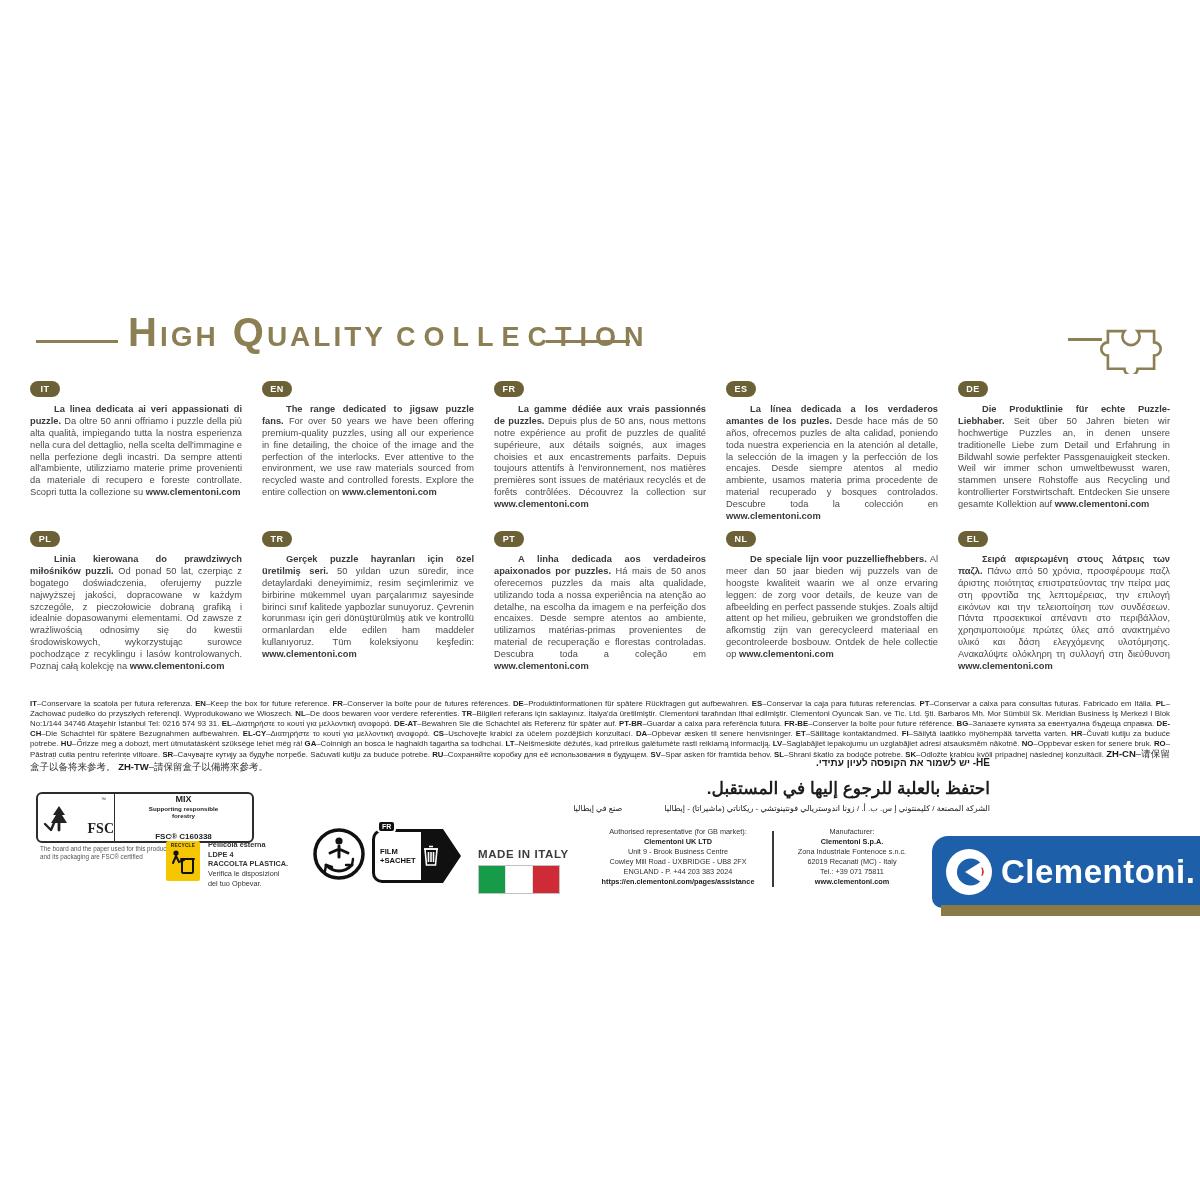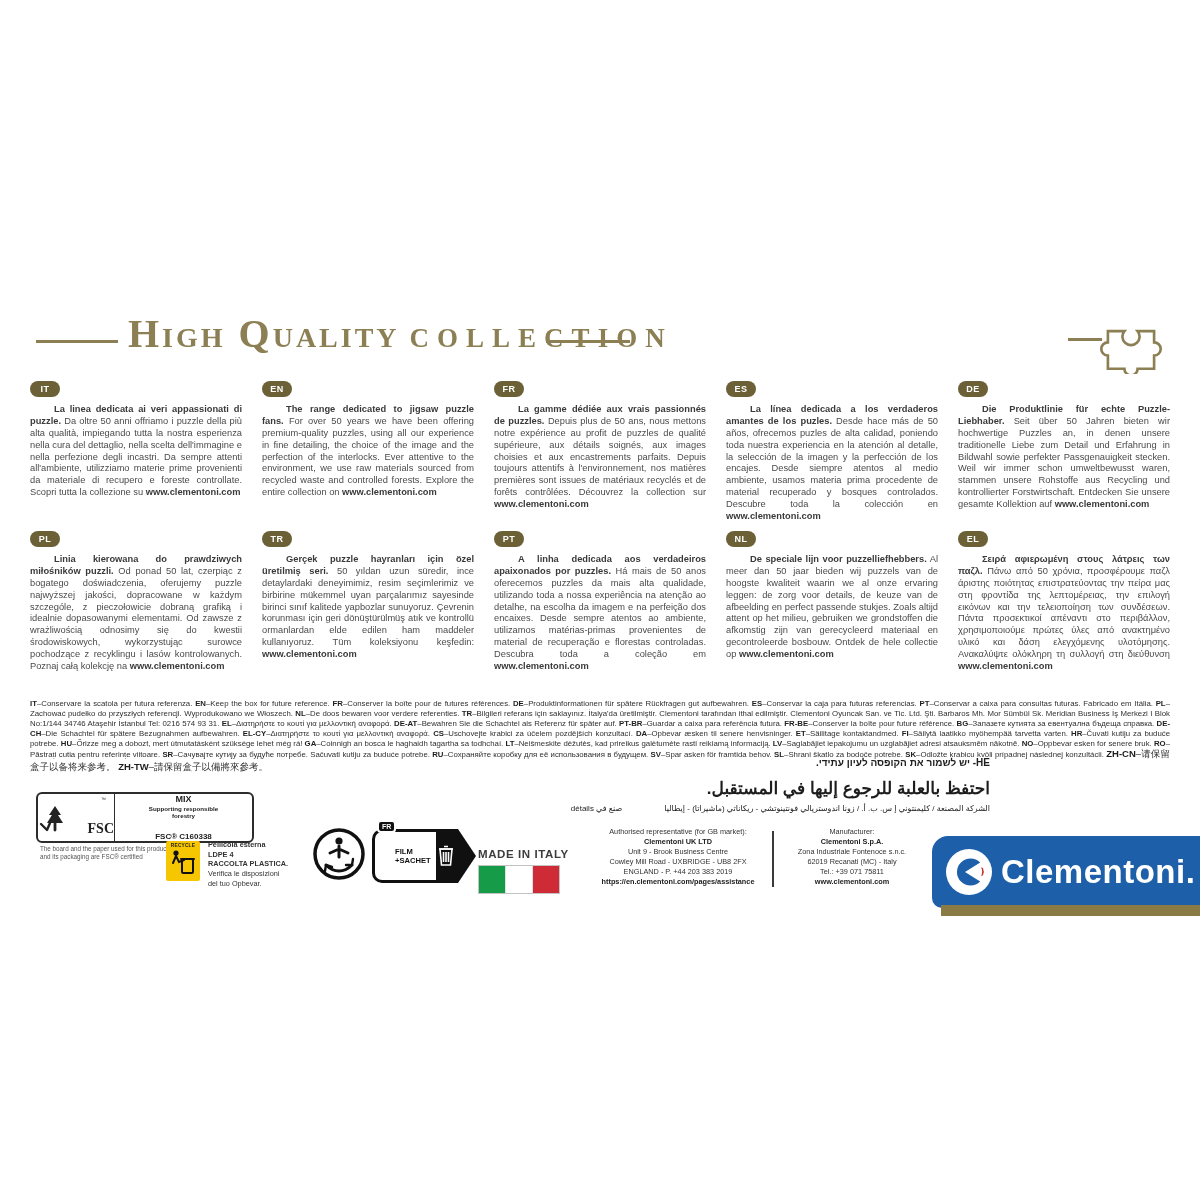--- a/index.html
+++ b/index.html
@@ -2,21 +2,21 @@
 <html><head>
 <meta charset="utf-8">
 <style>
   html,body{margin:0;padding:0;background:#fff;}
   #canvas{position:relative;width:1200px;height:1200px;background:#ffffff;overflow:hidden;
           font-family:"Liberation Sans",sans-serif;color:#444;}
 
   
   .header{position:absolute;left:0;top:314px;width:1200px;height:78px;}
   .header h1{position:absolute;left:128px;top:-4px;margin:0;color:#8c7f54;font-weight:600;
-             font-family:Liberation Serif, serif;white-space:nowrap;}
+             font-family:Liberation Sans, sans-serif;white-space:nowrap;}
   .t1{font-variant:small-caps;font-size:40px;letter-spacing:3px;}
   .t2{font-size:27px;letter-spacing:8px;margin-left:10px;}
   .rule{position:absolute;background:#8c7f54;height:3px;top:26px;}
   .rule-left{left:36px;width:82px;}
   .rule-right{left:546px;width:84px;}
   .rule-puzzle{left:1068px;width:34px;top:24px;}
   .puzzle-wrap{position:absolute;left:1098px;top:-6px;width:66px;height:66px;}
 
   
   #lang-grid{position:absolute;left:30px;top:378px;width:1140px;display:grid;
@@ -35,40 +35,40 @@
   #fine-print .zh{font-size:9.5px;}
 
   .rtl-block{position:absolute;right:210px;top:757px;width:430px;direction:rtl;text-align:right;color:#1d1d1d;}
   .he-line{font-size:10px;font-weight:bold;}
   .ar-line{font-size:17px;font-weight:bold;margin-top:10px;}
   .ar-small{margin-top:5px;font-size:8px;display:flex;flex-direction:row;justify-content:flex-start;gap:42px;}
 
   
   .fsc-box{position:absolute;left:36px;top:792px;width:214px;height:47px;border:2px solid #2c2c2c;
            border-radius:6px;background:#fff;display:flex;align-items:stretch;}
-  .fsc-left{width:76px;display:flex;align-items:center;justify-content:space-between;gap:12px;
+  .fsc-left{width:76px;display:flex;align-items:center;justify-content:flex-end;gap:12px;
             border-right:1.5px solid #2c2c2c;position:relative;}
   .fsc-brand{font-family:"Liberation Serif",serif;font-weight:bold;font-size:14px;color:#222;align-self:flex-end;margin-bottom:4px;}
   .fsc-tm{position:absolute;top:2px;right:8px;font-size:5px;color:#222;}
   .fsc-right{flex:1;text-align:center;color:#222;display:flex;flex-direction:column;justify-content:center;}
   .fsc-mix{font-size:9px;font-weight:bold;}
   .fsc-sub{font-size:6.2px;font-weight:bold;line-height:1.2;width:86px;margin:1px auto 0;}
   .fsc-code{font-size:8px;font-weight:bold;margin-top:13px;}
   .fsc-note{position:absolute;left:40px;top:845px;width:132px;font-size:6.3px;line-height:1.3;color:#555;}
 
   .recycle-box{position:absolute;left:166px;top:841px;width:34px;height:40px;background:#f6c700;
                border-radius:2px;display:flex;flex-direction:column;align-items:center;}
   .recycle-title{font-size:4.8px;font-weight:bold;color:#1d1d1d;margin-top:2px;letter-spacing:.2px;}
   .recycle-text{position:absolute;left:208px;top:840px;font-size:7.3px;line-height:1.32;color:#333;}
   .recycle-text .b{font-weight:bold;}
 
   .triman{position:absolute;left:312px;top:827px;width:54px;height:54px;}
 
   .film-badge{position:absolute;left:372px;top:829px;width:54px;height:48px;background:#fff;
-              border:3px solid #101010;border-radius:10px 0 0 10px;border-right:none;display:flex;align-items:center;padding-left:15px;}
+              border:3px solid #101010;border-radius:10px 0 0 10px;border-right:none;display:flex;align-items:center;}
   .film-tag{position:absolute;top:-10px;left:4px;background:#101010;color:#fff;font-size:7px;font-weight:bold;
             padding:1px 3px;border-radius:2px;box-shadow:0 0 0 2px #fff;}
   .film-text{font-size:7.6px;font-weight:bold;color:#101010;line-height:1.2;padding-left:5px;}
   .film-chev{position:absolute;right:-32px;top:-3px;height:54px;width:40px;background:#101010;
              clip-path:polygon(0 0,55% 0,100% 50%,55% 100%,0 100%);display:flex;align-items:center;}
   .film-chev svg{margin-left:2px;}
 
   .made-italy{position:absolute;left:478px;top:832px;margin-top:16px;}
   .mi-text{font-size:11.5px;font-weight:bold;color:#3c3c3c;letter-spacing:.6px;}
   .flag{margin-top:5px;width:82px;height:29px;display:flex;border:1px solid #c2c2c2;box-sizing:border-box;}
@@ -119,21 +119,21 @@
       <div class="lang-block"><span class="lang-badge">EL</span><p class="lang-text"><b class="lead">Σειρά αφιερωμένη στους λάτρεις των παζλ.</b> Πάνω από 50 χρόνια, προσφέρουμε παζλ άριστης ποιότητας επιστρατεύοντας την πείρα μας στη φροντίδα της λεπτομέρειας, την επιλογή εικόνων και την τελειοποίηση των συνδέσεων. Πάντα προσεκτικοί απέναντι στο περιβάλλον, χρησιμοποιούμε πρώτες ύλες από ανακτημένο υλικό και δάση ελεγχόμενης υλοτόμησης. Ανακαλύψτε ολόκληρη τη συλλογή στη διεύθυνση <b class="url">www.clementoni.com</b></p></div>
     </div>
 
   <p id="fine-print"><b>IT</b><span>–Conservare la scatola per futura referenza. </span><b>EN</b><span>–Keep the box for future reference. </span><b>FR</b><span>–Conserver la boîte pour de futures références. </span><b>DE</b><span>–Produktinformationen für spätere Rückfragen gut aufbewahren. </span><b>ES</b><span>–Conservar la caja para futuras referencias. </span><b>PT</b><span>–Conservar a caixa para consultas futuras. Fabricado em Itália. </span><b>PL</b><span>–Zachować pudełko do przyszłych referencji. Wyprodukowano we Włoszech. </span><b>NL</b><span>–De doos bewaren voor verdere referenties. </span><b>TR</b><span>–Bilgileri referans için saklayınız. İtalya'da üretilmiştir. Clementoni tarafından ithal edilmiştir. Clementoni Oyuncak San. ve Tic. Ltd. Şti. Barbaros Mh. Mor Sümbül Sk. Meridian Business İş Merkezi I Blok No:1/144 34746 Ataşehir İstanbul Tel: 0216 574 93 31. </span><b>EL</b><span>–Διατηρήστε το κουτί για μελλοντική αναφορά. </span><b>DE-AT</b><span>–Bewahren Sie die Schachtel als Referenz für später auf. </span><b>PT-BR</b><span>–Guardar a caixa para referência futura. </span><b>FR-BE</b><span>–Conserver la boîte pour future référence. </span><b>BG</b><span>–Запазете кутията за евентуална бъдеща справка. </span><b>DE-CH</b><span>–Die Schachtel für spätere Bezugnahmen aufbewahren. </span><b>EL-CY</b><span>–Διατηρήστε το κουτί για μελλοντική αναφορά. </span><b>CS</b><span>–Uschovejte krabici za účelem pozdějších konzultací. </span><b>DA</b><span>–Opbevar æsken til senere henvisninger. </span><b>ET</b><span>–Säilitage kontaktandmed. </span><b>FI</b><span>–Säilytä laatikko myöhempää tarvetta varten. </span><b>HR</b><span>–Čuvati kutiju za buduće potrebe. </span><b>HU</b><span>–Őrizze meg a dobozt, mert útmutatásként szüksége lehet még rá! </span><b>GA</b><span>–Coinnigh an bosca le haghaidh tagartha sa todhchaí. </span><b>LT</b><span>–Neišmeskite dėžutės, kad prireikus galėtumėte rasti reikiamą informaciją. </span><b>LV</b><span>–Saglabājiet iepakojumu un uzglabājiet adresi atsauksmēm nākotnē. </span><b>NO</b><span>–Oppbevar esken for senere bruk. </span><b>RO</b><span>–Păstrați cutia pentru referințe viitoare. </span><b>SR</b><span>–Сачувајте кутију за будуће потребе. Sačuvati kutiju za buduće potrebe. </span><b>RU</b><span>–Сохраняйте коробку для её использования в будущем. </span><b>SV</b><span>–Spar asken för framtida behov. </span><b>SL</b><span>–Shrani škatlo za bodoče potrebe. </span><b>SK</b><span>–Odložte krabicu kvôli prípadnej následnej konzultácii. </span><b class="zh">ZH-CN</b><span class="zh">–请保留盒子以备将来参考。 </span><b class="zh">ZH-TW</b><span class="zh">–請保留盒子以備將來參考。 </span></p>
 
   <div class="rtl-block">
     <div class="he-line">HE- יש לשמור את הקופסה לעיון עתידי.</div>
     <div class="ar-line">احتفظ بالعلبة للرجوع إليها في المستقبل.</div>
     <div class="ar-small">
       <span>الشركة المصنعة / كليمنتوني إ س. ب. أ. / زونا اندوستريالي فونتينوتشي - ريكاناتي (ماشيراتا) - إيطاليا</span>
-      <span>صنع في détails</span>
+      <span>صنع في إيطاليا</span>
     </div>
   </div>
 
   <div class="fsc-box">
     <div class="fsc-left">
       <span class="fsc-tm">™</span>
       <svg width="34" height="32" viewBox="0 0 34 32" fill="none" stroke="#222" stroke-width="2.4" stroke-linecap="round" stroke-linejoin="round">
         <path d="M3,22 L9,28 L15,14"></path>
         <path d="M17,4 L11,13 H14 L9,21 H25 L20,13 H23 L17,4 Z" fill="#222" stroke="none"></path>
         <path d="M17,21 V28" stroke-width="2.8"></path>
@@ -198,21 +198,21 @@
       <div class="w"></div>
       <div class="r"></div>
     </div>
   </div>
 
   <div class="addr" id="uk-address">
       <div>Authorised representative (for GB market):</div>
       <div class="bold">Clementoni UK LTD</div>
       <div>Unit 9 - Brook Business Centre</div>
       <div>Cowley Mill Road - UXBRIDGE - UB8 2FX</div>
-      <div>ENGLAND - P. +44 203 383 2019</div>
+      <div>ENGLAND - P. +44 203 383 2024</div>
       <div class="bold">https://en.clementoni.com/pages/assistance</div>
     </div>
   <div class="addr-divider"></div>
   <div class="addr" id="manufacturer">
       <div>Manufacturer:</div>
       <div class="bold">Clementoni S.p.A.</div>
       <div>Zona Industriale Fontenoce s.n.c.</div>
       <div>62019 Recanati (MC) - Italy</div>
       <div>Tel.: +39 071 75811</div>
       <div class="bold">www.clementoni.com</div>

